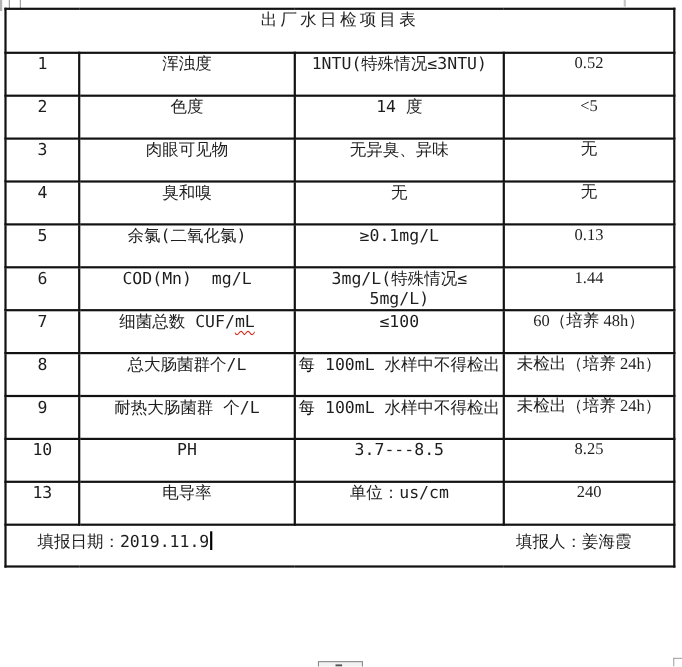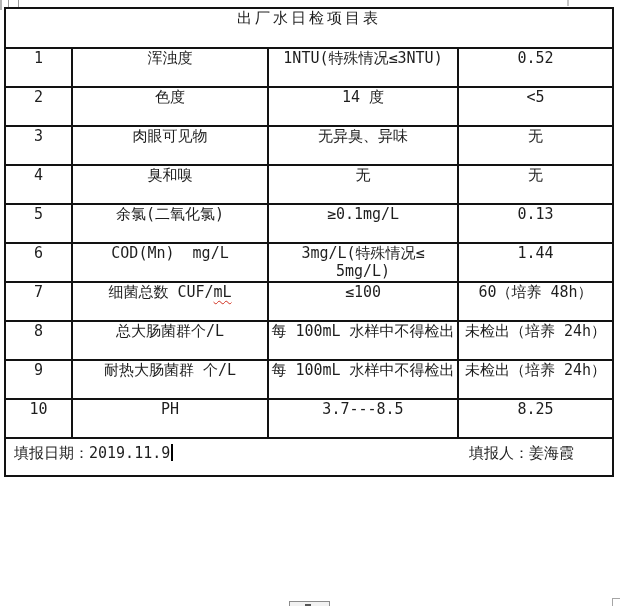--- a/index.html
+++ b/index.html
@@ -30,35 +30,36 @@
   td.title-cell{
     height:38px;
     vertical-align:middle;
     font-size:18px;
     letter-spacing:3px;
     padding-top:2px;
   }
   td.c-num{height:37px;padding-top:4px;}
   td.c-item{padding-top:4px;white-space:pre-wrap;}
   td.c-std{padding-top:4px;white-space:pre-line;line-height:17px;}
-  td.c-val{padding-top:4px;white-space:pre-wrap;}
+  td.c-val{padding-top:4px;white-space:pre-wrap;font-family:Liberation Serif, serif;}
   .squiggle{
     text-decoration:underline;
     text-decoration-style:wavy;
     text-decoration-color:#d03020;
     text-decoration-thickness:1px;
     text-underline-offset:3px;
   }
   td.footer-cell{height:36px;vertical-align:top;}
   .footer-flex{
     display:flex;
     justify-content:space-between;
     padding:5px 38px 0 8px;
     font-size:15px;
     text-align:left;
+    margin-left:20px;
   }
   .caret{
     display:inline-block;
     width:2px;height:17px;
     background:#000;
     vertical-align:-3px;
     margin-left:1px;
   }
   
   .frag{position:absolute;}
@@ -155,20 +156,26 @@
 
   <tr>
     <td class="c-num">10</td>
     <td class="c-item">PH</td>
     <td class="c-std">3.7---8.5</td>
     <td class="c-val">8.25</td>
   </tr>
 
 
 
+  <tr>
+    <td class="c-num">13</td>
+    <td class="c-item">电导率</td>
+    <td class="c-std">单位：us/cm</td>
+    <td class="c-val">240</td>
+  </tr>
 </tbody>
   <tbody>
     <tr>
       <td colspan="4" class="footer-cell">
         <div class="footer-flex">
           <span><span>填报日期：2019.11.9</span><span class="caret"></span></span>
           <span>填报人：姜海霞</span>
         </div>
       </td>
     </tr>

